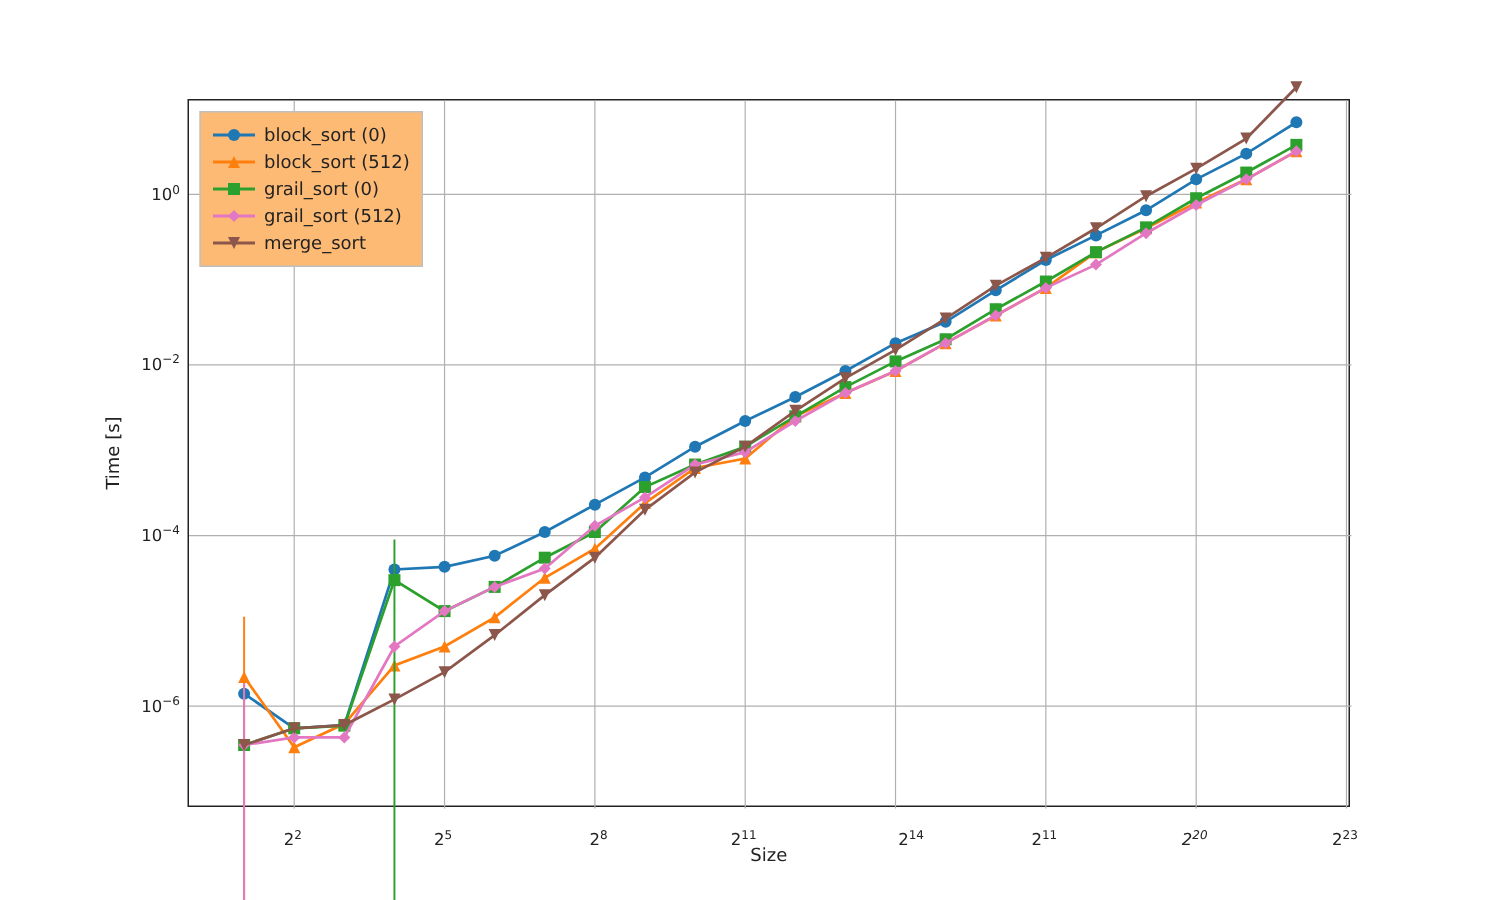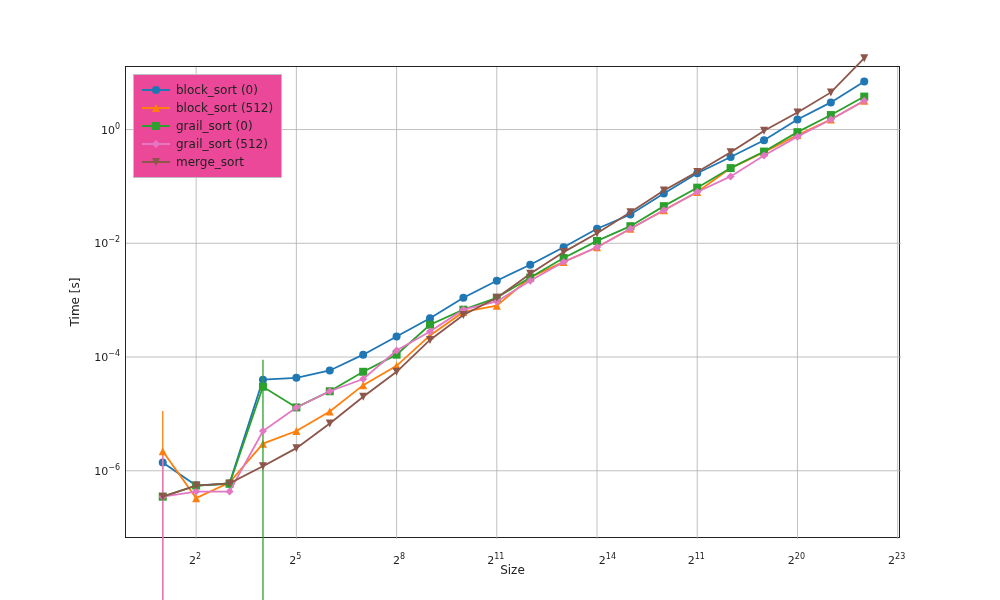--- a/index.html
+++ b/index.html
@@ -63,21 +63,21 @@
     width: 40px;
     text-align: center;
     font-size: 11px;
     margin-top: 12px;
   }
   .xtick-label sup { font-size: 8px; vertical-align: super; }
   .legend {
     position: absolute;
     left: 133px;
     top: 74px;
-    background: #ec4899;
+    background: #fdba74;
     border: 1px solid #bfbfbf;
     padding: 6px 8px 6px 8px;
     font-size: 12px;
     line-height: 18px;
   }
   .legend-row { display: flex; align-items: center; gap: 6px; }
   .legend-swatch { position: relative; width: 28px; height: 14px; }
   .legend-line { position: absolute; left: 0; right: 0; top: 6px; height: 2px; }
   svg.plot {
     position: absolute;
@@ -244,21 +244,21 @@
       <div class="ytick-label" style="top: 235.289px;">10<sup>−2</sup></div>
       <div class="ytick-label" style="top: 121.554px;">10<sup>0</sup></div>
     </div>
   <div id="xtick-container">
       <div class="xtick-label" style="left: 175.151px;">2<sup>2</sup></div>
       <div class="xtick-label" style="left: 275.366px;">2<sup>5</sup></div>
       <div class="xtick-label" style="left: 379px;">2<sup>8</sup></div>
       <div class="xtick-label" style="left: 475.797px;">2<sup>11</sup></div>
       <div class="xtick-label" style="left: 576.013px; text-align: right;">2<sup>14</sup></div>
       <div class="xtick-label" style="left: 676.228px;">2<sup>11</sup></div>
-      <div class="xtick-label" style="left: 776.444px;">2<sup>20</sup></div>
+      <div class="xtick-label" style="left: 776.444px; font-style: italic;">2<sup>20</sup></div>
       <div class="xtick-label" style="left: 876.659px;">2<sup>23</sup></div>
     </div>
 
   <div class="legend" id="legend">
       <div class="legend-row">
         <div class="legend-swatch">
           <div class="legend-line" style="background: rgb(31, 119, 180);"></div>
           <svg width="28" height="14" style="position: absolute; left: 0px; top: 0px;">
             <circle cx="14" cy="7" r="4" fill="#1f77b4"></circle>
           </svg>

